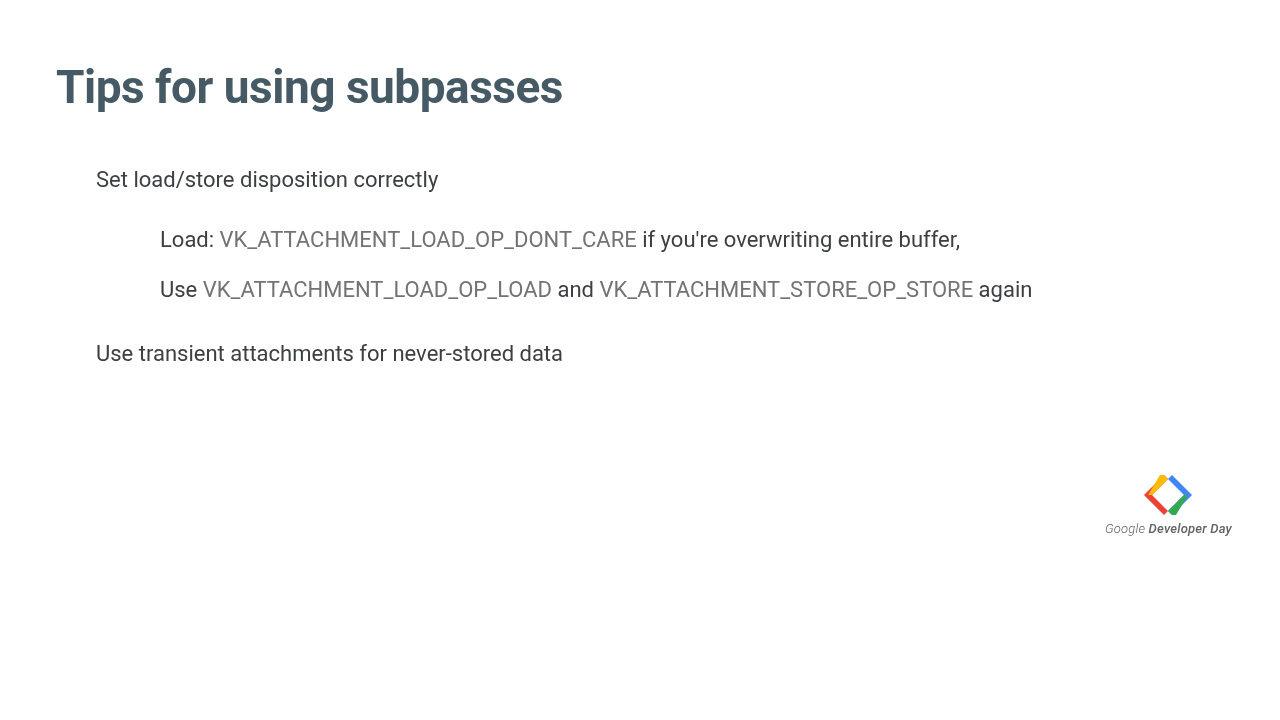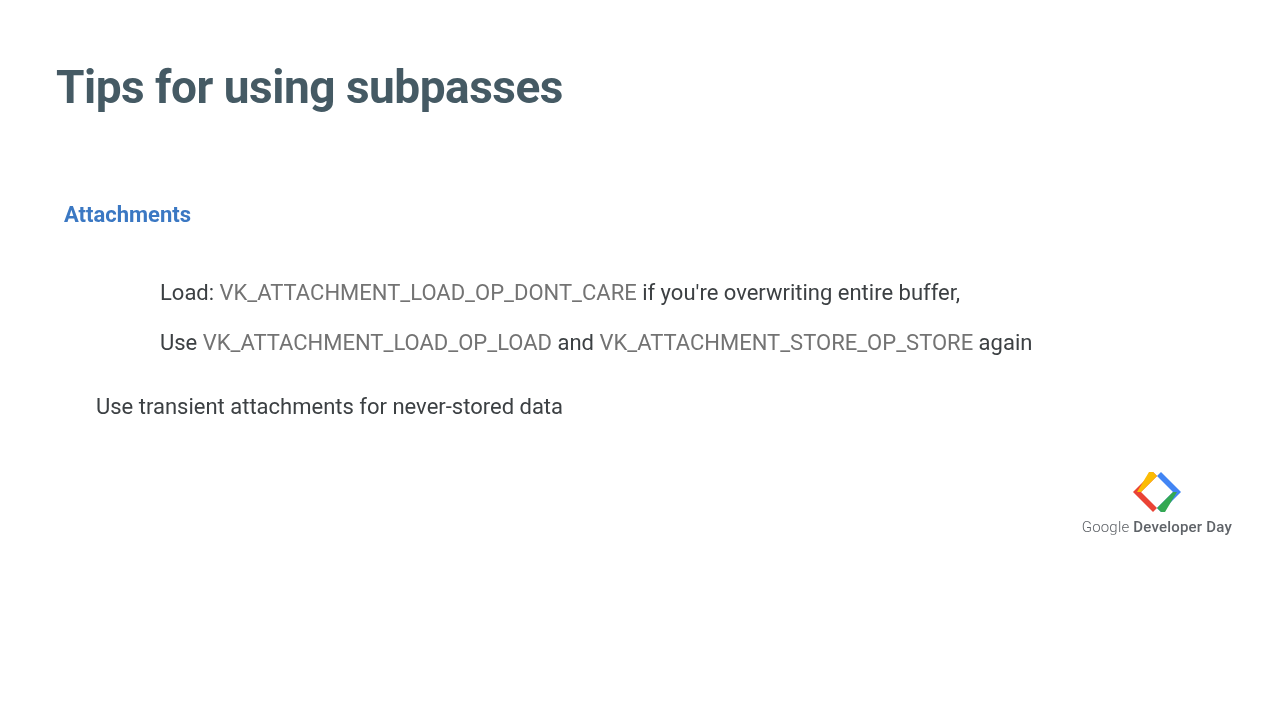--- a/index.html
+++ b/index.html
@@ -9,35 +9,35 @@
   .section { margin-top: 88px; margin-left: 8px; font-size: 22px; font-weight: 700; color: #3b78c3; }
   .body { margin-top: 50px; margin-left: 40px; font-size: 22px; line-height: 1.45; color: #3c4043; }
   .lvl1 { margin-bottom: 28px; }
   .sub { margin-left: 64px; }
   .subitem { margin-bottom: 18px; }
   .cont { padding-left: 38px; }
   .code { font-family: inherit; color: #737373; }
   .footer { position: absolute; right: 48px; bottom: 28px; text-align: center; }
   .chevrons { display: flex; justify-content: center; gap: 0; margin-bottom: 6px; }
   .chev { display: inline-block; }
-  .ftxt { font-size: 15px; color: #5f6368; letter-spacing: 0.2px; }
+  .ftxt { font-size: 13px; color: #5f6368; letter-spacing: 0.2px; font-style: italic; }
   .ftxt .light { font-weight: 300; }
   .ftxt .med { font-weight: 500; color: #5f6368; }
 </style>
 </head>
 <body>
 
 <div class="slide">
 
   <h1 class="title">Tips for using subpasses</h1>
 
-  <div class="section">Attachments</div>
 
   <div class="body">
 
+    <div class="lvl1">Set load/store disposition correctly</div>
 
     <div class="sub">
 
       <div class="subitem">
         <span>Load: </span><span class="code">VK_ATTACHMENT_LOAD_OP_DONT_CARE</span><span> if you're overwriting entire buffer,</span>
       </div>
 
 
       <div class="subitem">
         <span>Use </span><span class="code">VK_ATTACHMENT_LOAD_OP_LOAD</span><span> and </span><span class="code">VK_ATTACHMENT_STORE_OP_STORE</span><span> again</span>

